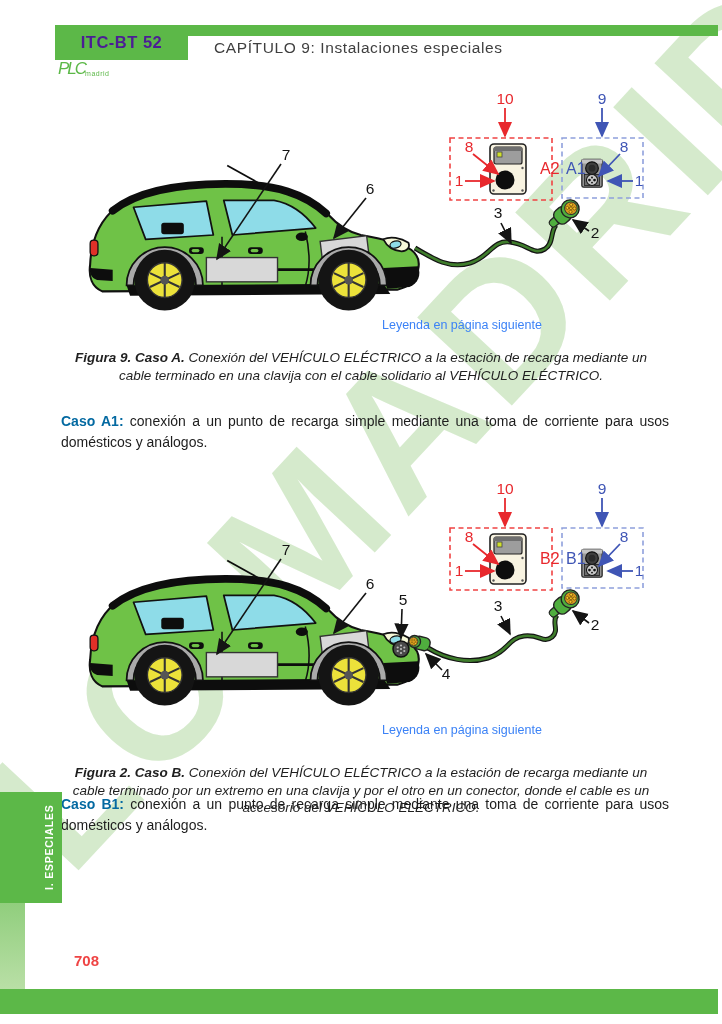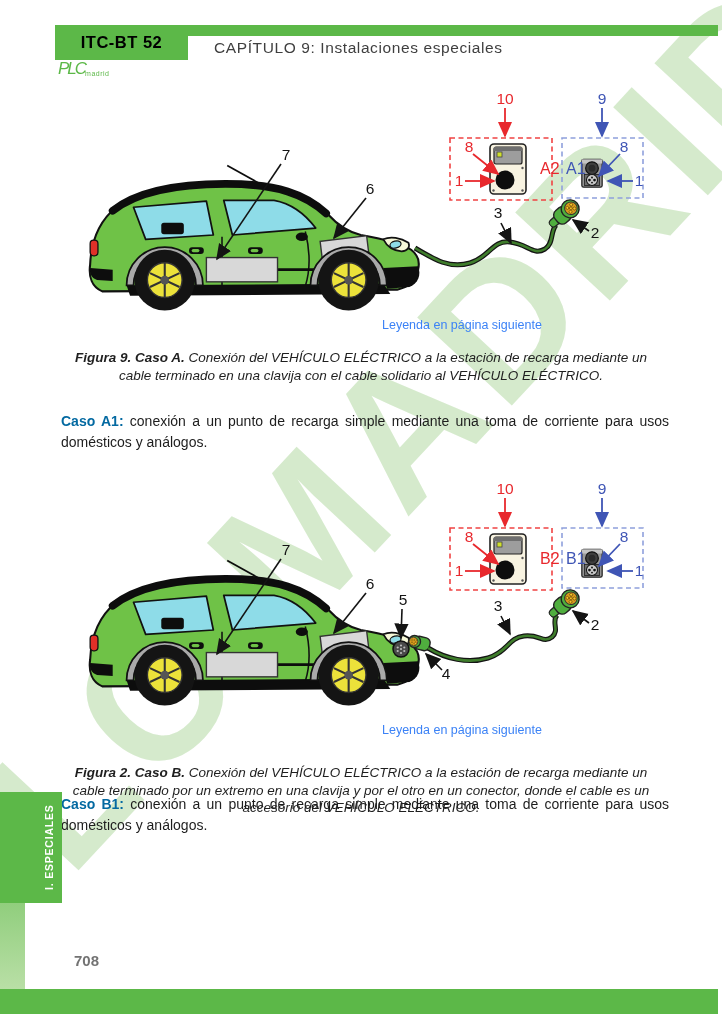--- a/index.html
+++ b/index.html
@@ -15,21 +15,21 @@
     text-align:center;transform:rotate(-47deg);
     font-size:188px;font-weight:bold;letter-spacing:8px;white-space:nowrap;
     color:rgba(150,203,128,0.40);z-index:0;user-select:none;
   }
   .content{position:absolute;left:0;top:0;width:722px;height:1024px;z-index:1;}
   
   .hdr-bar{left:55px;top:25px;width:663px;height:11px;background:#5cb848;}
   .hdr-tab{
     left:55px;top:25px;width:133px;height:35px;background:#5cb848;
     display:flex;align-items:center;justify-content:center;
-    color:#000000;font-weight:bold;font-size:16.5px;letter-spacing:.5px;
+    color:#4c1d95;font-weight:bold;font-size:16.5px;letter-spacing:.5px;
   }
   .hdr-title{
     left:214px;top:39px;width:500px;height:20px;
     font-size:15.5px;color:#3f3f3f;letter-spacing:.6px;
   }
   .logo{left:58px;top:64px;color:#5cb848;line-height:10px;}
   .logo .mark{font-size:17px;font-weight:normal;letter-spacing:-2px;font-style:italic;}
   .logo .sub{font-size:7px;letter-spacing:.5px;vertical-align:-2px;}
   
   svg text{font-family:"Liberation Sans","DejaVu Sans",sans-serif;}
@@ -54,21 +54,21 @@
   .side-tab{
     left:0;top:792px;width:62px;height:111px;background:#5cb848;
   }
   .side-tab span{
     position:absolute;right:7px;top:0;height:111px;
     writing-mode:vertical-rl;transform:rotate(180deg);
     display:flex;align-items:center;justify-content:center;
     color:#fff;font-weight:bold;font-size:10.5px;letter-spacing:.8px;
   }
   .footer-bar{left:0;top:989px;width:718px;height:25px;background:#5cb848;}
-  .page-num{left:74px;top:952px;font-size:15px;font-weight:bold;color:#737373;}
+  .page-num{left:74px;top:952px;font-size:15px;font-weight:bold;color:#ef4444;}
 </style>
 </head>
 <body>
 
 <div id="page">
 
   <div class="watermark">PLC MADRID</div>
 
   <div class="content">
 

